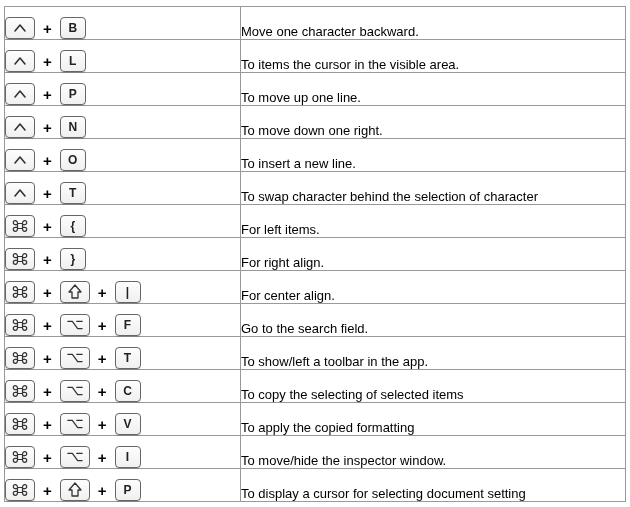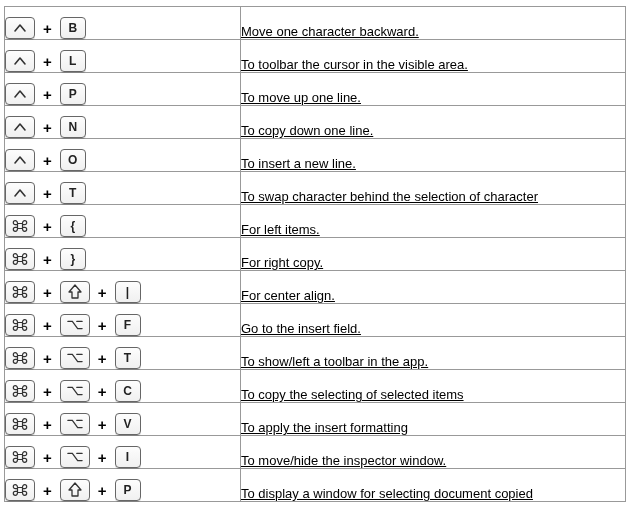--- a/index.html
+++ b/index.html
@@ -24,21 +24,20 @@
     height: 33px;
   }
   td.keys {
     width: 236px;
     padding: 4px 6px 4px 8px;
     vertical-align: middle;
   }
   td.desc {
     padding: 0 6px 4px 6px;
     vertical-align: bottom;
-    text-decoration: underline;
   }
   .keyrow {
     display: flex;
     align-items: center;
     gap: 6px;
   }
   .plus {
     font-weight: bold;
     font-size: 15px;
     line-height: 1;
@@ -97,21 +96,21 @@
           <div class="keyrow">
             <span class="key mod">
               <svg width="14" height="10" viewBox="0 0 14 10">
                 <path d="M2 8 L7 2 L12 8" fill="none" stroke="#333" stroke-width="1.6" stroke-linecap="round" stroke-linejoin="round"></path>
               </svg>
             </span>
             <span class="plus">+</span>
             <span class="key letter">L</span>
           </div>
         </td>
-        <td class="desc">To toolbar the cursor in the visible area.</td>
+        <td class="desc">To items the cursor in the visible area.</td>
       </tr>
       <tr>
         <td class="keys">
           <div class="keyrow">
             <span class="key mod">
               <svg width="14" height="10" viewBox="0 0 14 10">
                 <path d="M2 8 L7 2 L12 8" fill="none" stroke="#333" stroke-width="1.6" stroke-linecap="round" stroke-linejoin="round"></path>
               </svg>
             </span>
             <span class="plus">+</span>
@@ -125,21 +124,21 @@
           <div class="keyrow">
             <span class="key mod">
               <svg width="14" height="10" viewBox="0 0 14 10">
                 <path d="M2 8 L7 2 L12 8" fill="none" stroke="#333" stroke-width="1.6" stroke-linecap="round" stroke-linejoin="round"></path>
               </svg>
             </span>
             <span class="plus">+</span>
             <span class="key letter">N</span>
           </div>
         </td>
-        <td class="desc">To copy down one line.</td>
+        <td class="desc">To move down one right.</td>
       </tr>
       <tr>
         <td class="keys">
           <div class="keyrow">
             <span class="key mod">
               <svg width="14" height="10" viewBox="0 0 14 10">
                 <path d="M2 8 L7 2 L12 8" fill="none" stroke="#333" stroke-width="1.6" stroke-linecap="round" stroke-linejoin="round"></path>
               </svg>
             </span>
             <span class="plus">+</span>
@@ -181,21 +180,21 @@
           <div class="keyrow">
             <span class="key mod">
               <svg width="16" height="16" viewBox="0 0 16 16">
                 <path d="M5.5 5.5 H10.5 V10.5 H5.5 Z M5.5 5.5 C5.5 3.8 4.4 2.7 3.3 2.7 C2.2 2.7 1.3 3.6 1.3 4.7 C1.3 5.8 2.2 6.7 3.3 6.7 L5.5 6.7 M10.5 5.5 C10.5 3.8 11.6 2.7 12.7 2.7 C13.8 2.7 14.7 3.6 14.7 4.7 C14.7 5.8 13.8 6.7 12.7 6.7 L10.5 6.7 M5.5 10.5 C5.5 12.2 4.4 13.3 3.3 13.3 C2.2 13.3 1.3 12.4 1.3 11.3 C1.3 10.2 2.2 9.3 3.3 9.3 L5.5 9.3 M10.5 10.5 C10.5 12.2 11.6 13.3 12.7 13.3 C13.8 13.3 14.7 12.4 14.7 11.3 C14.7 10.2 13.8 9.3 12.7 9.3 L10.5 9.3" fill="none" stroke="#333" stroke-width="1.2"></path>
               </svg>
             </span>
             <span class="plus">+</span>
             <span class="key letter">}</span>
           </div>
         </td>
-        <td class="desc">For right copy.</td>
+        <td class="desc">For right align.</td>
       </tr>
       <tr>
         <td class="keys">
           <div class="keyrow">
             <span class="key mod">
               <svg width="16" height="16" viewBox="0 0 16 16">
                 <path d="M5.5 5.5 H10.5 V10.5 H5.5 Z M5.5 5.5 C5.5 3.8 4.4 2.7 3.3 2.7 C2.2 2.7 1.3 3.6 1.3 4.7 C1.3 5.8 2.2 6.7 3.3 6.7 L5.5 6.7 M10.5 5.5 C10.5 3.8 11.6 2.7 12.7 2.7 C13.8 2.7 14.7 3.6 14.7 4.7 C14.7 5.8 13.8 6.7 12.7 6.7 L10.5 6.7 M5.5 10.5 C5.5 12.2 4.4 13.3 3.3 13.3 C2.2 13.3 1.3 12.4 1.3 11.3 C1.3 10.2 2.2 9.3 3.3 9.3 L5.5 9.3 M10.5 10.5 C10.5 12.2 11.6 13.3 12.7 13.3 C13.8 13.3 14.7 12.4 14.7 11.3 C14.7 10.2 13.8 9.3 12.7 9.3 L10.5 9.3" fill="none" stroke="#333" stroke-width="1.2"></path>
               </svg>
             </span>
             <span class="plus">+</span>
@@ -221,21 +220,21 @@
             <span class="plus">+</span>
             <span class="key mod">
               <svg width="18" height="12" viewBox="0 0 18 12">
                 <path d="M1 2 L6 2 L12 10 L17 10 M11 2 L17 2" fill="none" stroke="#333" stroke-width="1.4" stroke-linecap="round"></path>
               </svg>
             </span>
             <span class="plus">+</span>
             <span class="key letter">F</span>
           </div>
         </td>
-        <td class="desc">Go to the insert field.</td>
+        <td class="desc">Go to the search field.</td>
       </tr>
       <tr>
         <td class="keys">
           <div class="keyrow">
             <span class="key mod">
               <svg width="16" height="16" viewBox="0 0 16 16">
                 <path d="M5.5 5.5 H10.5 V10.5 H5.5 Z M5.5 5.5 C5.5 3.8 4.4 2.7 3.3 2.7 C2.2 2.7 1.3 3.6 1.3 4.7 C1.3 5.8 2.2 6.7 3.3 6.7 L5.5 6.7 M10.5 5.5 C10.5 3.8 11.6 2.7 12.7 2.7 C13.8 2.7 14.7 3.6 14.7 4.7 C14.7 5.8 13.8 6.7 12.7 6.7 L10.5 6.7 M5.5 10.5 C5.5 12.2 4.4 13.3 3.3 13.3 C2.2 13.3 1.3 12.4 1.3 11.3 C1.3 10.2 2.2 9.3 3.3 9.3 L5.5 9.3 M10.5 10.5 C10.5 12.2 11.6 13.3 12.7 13.3 C13.8 13.3 14.7 12.4 14.7 11.3 C14.7 10.2 13.8 9.3 12.7 9.3 L10.5 9.3" fill="none" stroke="#333" stroke-width="1.2"></path>
               </svg>
             </span>
             <span class="plus">+</span>
@@ -281,21 +280,21 @@
             <span class="plus">+</span>
             <span class="key mod">
               <svg width="18" height="12" viewBox="0 0 18 12">
                 <path d="M1 2 L6 2 L12 10 L17 10 M11 2 L17 2" fill="none" stroke="#333" stroke-width="1.4" stroke-linecap="round"></path>
               </svg>
             </span>
             <span class="plus">+</span>
             <span class="key letter">V</span>
           </div>
         </td>
-        <td class="desc">To apply the insert formatting</td>
+        <td class="desc">To apply the copied formatting</td>
       </tr>
       <tr>
         <td class="keys">
           <div class="keyrow">
             <span class="key mod">
               <svg width="16" height="16" viewBox="0 0 16 16">
                 <path d="M5.5 5.5 H10.5 V10.5 H5.5 Z M5.5 5.5 C5.5 3.8 4.4 2.7 3.3 2.7 C2.2 2.7 1.3 3.6 1.3 4.7 C1.3 5.8 2.2 6.7 3.3 6.7 L5.5 6.7 M10.5 5.5 C10.5 3.8 11.6 2.7 12.7 2.7 C13.8 2.7 14.7 3.6 14.7 4.7 C14.7 5.8 13.8 6.7 12.7 6.7 L10.5 6.7 M5.5 10.5 C5.5 12.2 4.4 13.3 3.3 13.3 C2.2 13.3 1.3 12.4 1.3 11.3 C1.3 10.2 2.2 9.3 3.3 9.3 L5.5 9.3 M10.5 10.5 C10.5 12.2 11.6 13.3 12.7 13.3 C13.8 13.3 14.7 12.4 14.7 11.3 C14.7 10.2 13.8 9.3 12.7 9.3 L10.5 9.3" fill="none" stroke="#333" stroke-width="1.2"></path>
               </svg>
             </span>
             <span class="plus">+</span>
@@ -321,16 +320,16 @@
             <span class="plus">+</span>
             <span class="key mod">
               <svg width="14" height="16" viewBox="0 0 14 16">
                 <path d="M7 1 L13 8 L10 8 L10 14 L4 14 L4 8 L1 8 Z" fill="none" stroke="#333" stroke-width="1.3" stroke-linejoin="round"></path>
               </svg>
             </span>
             <span class="plus">+</span>
             <span class="key letter">P</span>
           </div>
         </td>
-        <td class="desc">To display a window for selecting document copied</td>
+        <td class="desc">To display a cursor for selecting document setting</td>
       </tr>
     </tbody>
 </table>
 
 </body></html>

